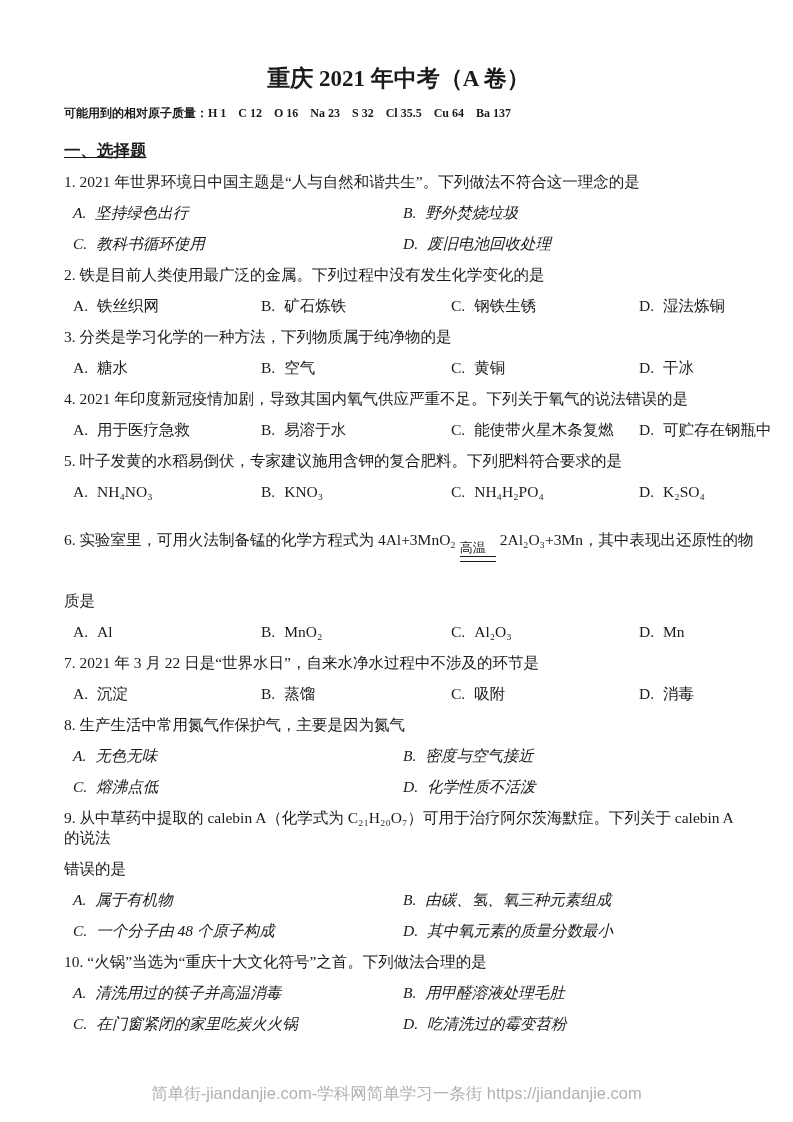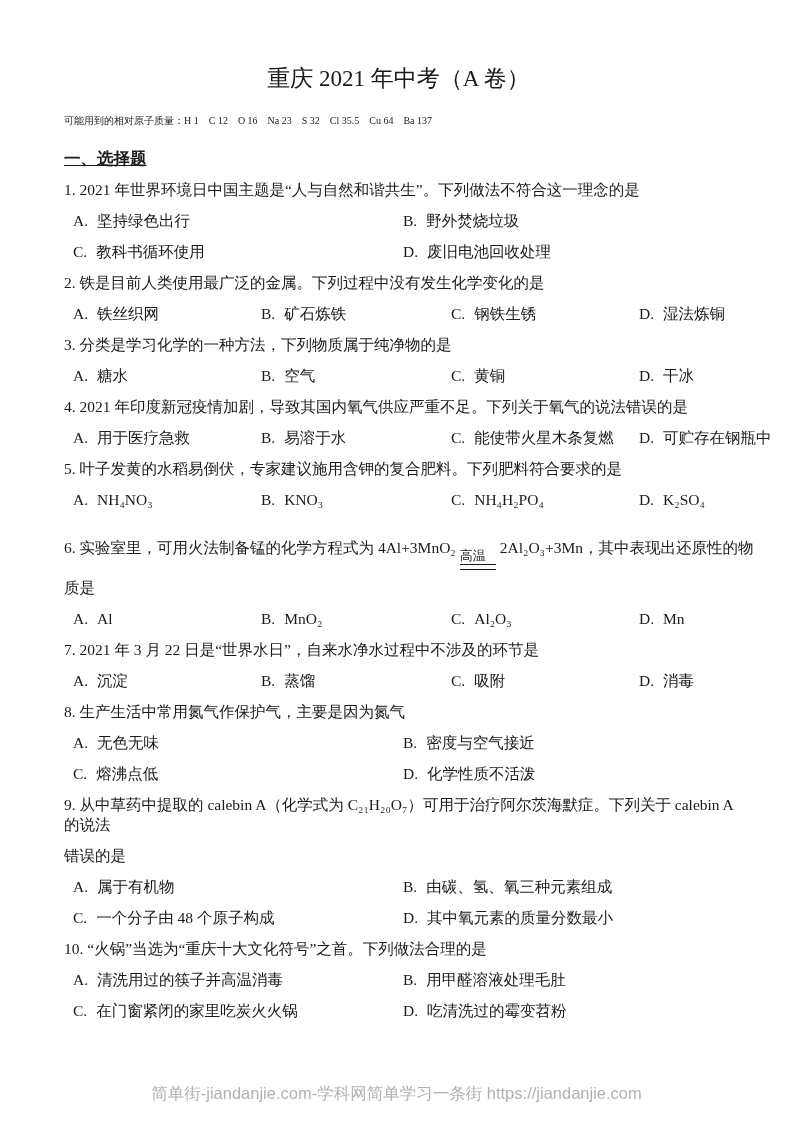--- a/index.html
+++ b/index.html
@@ -3,34 +3,34 @@
 <meta charset="utf-8">
 <style>
   html,body{margin:0;padding:0;background:#ffffff;}
   .page{
     width:793px;height:1122px;box-sizing:border-box;position:relative;
     padding:64px 60px 0 64px;background:#ffffff;color:#1a1a1a;
     font-family:"Liberation Serif","DejaVu Serif",serif;font-size:15.5px;
     overflow:hidden;
   }
   .title{
-    text-align:center;font-weight:normal;font-size:23px;line-height:30px;margin:0;
+    text-align:center;font-weight:bold;font-size:23px;line-height:30px;margin:0;
   }
   .atomic{
-    font-weight:normal;font-size:10px;line-height:20px;margin:17px 0 0;
+    font-weight:bold;font-size:12px;line-height:20px;margin:9px 0 0;
     white-space:pre-wrap;
   }
   .section{
     font-weight:bold;font-size:16.5px;line-height:21px;margin:17px 0 0;text-decoration:underline;
   }
   .stem{margin:11px 0 0;line-height:20px;}
   .stem.nowrap{white-space:nowrap;}
   .opts{margin:11px 0 0;padding-left:9px;display:grid;line-height:20px;}
   .cols4{grid-template-columns:164px 166px 164px 1fr;gap:24px;}
-  .cols2{grid-template-columns:330px 1fr;}
+  .cols2{grid-template-columns:330px 1fr;font-style:italic;}
   .opt{white-space:nowrap;}
   .lab{display:inline-block;margin-right:9px;}
   
   .eq{
     display:inline-flex;flex-direction:column;
     vertical-align:-7px;margin:0 4px;
   }
   .eq .cond{font-size:13px;line-height:16px;}
   .eq .dline{
     width:36px;height:6px;box-sizing:border-box;
@@ -105,21 +105,21 @@
     </div>
   </div>
 
   <div>
     <p class="stem nowrap" style="margin-top:28px;">
       <span>6. 实验室里，可用火法制备锰的化学方程式为 4Al+3MnO₂</span><span class="eq">
           <span class="cond">高温</span>
           <span class="dline"></span>
         </span><span>2Al₂O₃+3Mn，其中表现出还原性的物</span>
     </p>
-    <p class="stem" style="margin-top:8px;">质是</p>
+    <p class="stem" style="margin-top:29px;">质是</p>
     <div class="opts cols4">
       <div class="opt"><span class="lab">A.</span><span>Al</span></div>
       <div class="opt"><span class="lab">B.</span><span>MnO₂</span></div>
       <div class="opt"><span class="lab">C.</span><span>Al₂O₃</span></div>
       <div class="opt"><span class="lab">D.</span><span>Mn</span></div>
     </div>
   </div>
 
   <div>
     <p class="stem">7. 2021 年 3 月 22 日是“世界水日”，自来水净水过程中不涉及的环节是</p>

